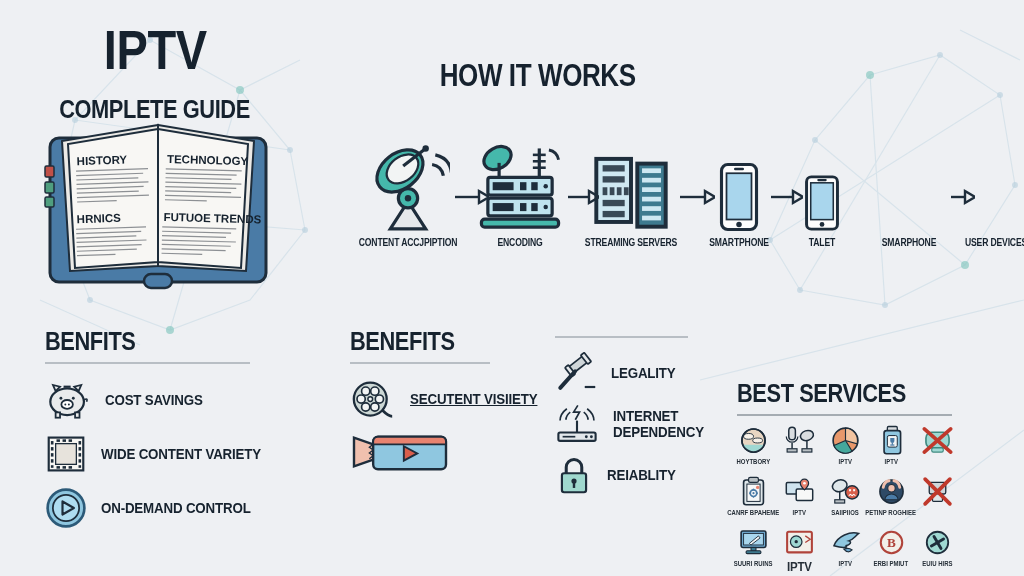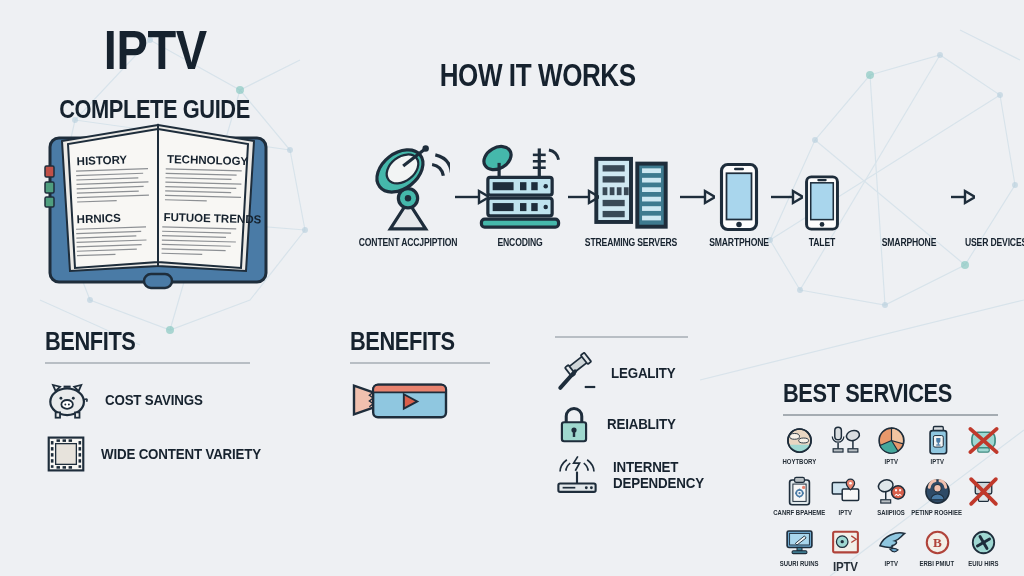--- a/index.html
+++ b/index.html
@@ -45,21 +45,21 @@
   #benefits-mid{position:absolute;left:350px;top:328px;width:160px;text-decoration:underline;}
   #benefits-mid .rule{width:140px;}
   #benefits-mid .info-item{height:51px;margin-top:1px;}
   #benefits-mid .items{margin-top:10px;}
 
   #risks{position:absolute;left:555px;top:328px;width:150px;}
   #risks .rule{width:133px;}
   #risks .info-item{height:50px;margin-top:1px;}
   #risks .items{margin-top:10px;}
 
-  #best-services{position:absolute;left:783px;top:380px;width:232px;}
+  #best-services{position:absolute;left:737px;top:380px;width:232px;}
   #best-services .rule{width:215px;background:#6a747c;}
   #services-grid{position:absolute;left:-7px;top:44px;display:grid;grid-template-columns:repeat(5,46px);}
   .svc-cell{height:51px;display:flex;flex-direction:column;align-items:center;justify-content:flex-start;}
   .svc-icon{width:33px;height:33px;}
   .svc-icon svg{width:100%;height:100%;display:block;}
   .svc-label{font-size:6.5px;font-weight:bold;white-space:nowrap;transform:scaleX(.92);margin-top:1px;color:#262f38;}
   .svc-label.big{font-size:12.5px;letter-spacing:-.3px;}
 </style>
 </head>
 <body>
@@ -343,27 +343,53 @@
             <rect x="13" y="5" width="4" height="3" fill="#1e2d3b"></rect>
             <rect x="20" y="5" width="4" height="3" fill="#1e2d3b"></rect>
             <rect x="27" y="5" width="4" height="3" fill="#1e2d3b"></rect>
             <rect x="13" y="36" width="4" height="3" fill="#1e2d3b"></rect>
             <rect x="20" y="36" width="4" height="3" fill="#1e2d3b"></rect>
             <rect x="27" y="36" width="4" height="3" fill="#1e2d3b"></rect>
           </svg>
         </span>
         <span class="item-label">WIDE CONTENT VARIETY</span>
       </div>
+      <div class="info-item">
+        <span class="item-icon">
+          <svg viewBox="0 0 48 48" width="42" height="42">
+            <circle cx="24" cy="24" r="21" fill="#8fc7e0" stroke="#2c5a78" stroke-width="3"></circle>
+            <circle cx="24" cy="24" r="15" fill="#aedcf0" stroke="#1e2d3b" stroke-width="2"></circle>
+            <polygon points="20,16.5 33,24 20,31.5" fill="none" stroke="#1e2d3b" stroke-width="2.5" stroke-linejoin="round"></polygon>
+          </svg>
+        </span>
+        <span class="item-label">ON-DEMAND CONTROL</span>
+      </div>
     </div>
 </div>
 
 <div id="benefits-mid" class="section">
   <div class="section-title"><span class="cond">BENEFITS</span></div>
   <div class="rule"></div>
   <div class="items">
+      <div class="info-item">
+        <span class="item-icon">
+          <svg viewBox="0 0 50 46" width="46" height="42">
+            <circle cx="22" cy="22" r="18" fill="#cdd8d5" stroke="#1e2d3b" stroke-width="2.5"></circle>
+            <circle cx="32" cy="22" r="4.5" fill="#f2f4f4" stroke="#1e2d3b" stroke-width="1.8"></circle>
+            <circle cx="27" cy="30.7" r="4.5" fill="#f2f4f4" stroke="#1e2d3b" stroke-width="1.8"></circle>
+            <circle cx="17" cy="30.7" r="4.5" fill="#f2f4f4" stroke="#1e2d3b" stroke-width="1.8"></circle>
+            <circle cx="12" cy="22" r="4.5" fill="#f2f4f4" stroke="#1e2d3b" stroke-width="1.8"></circle>
+            <circle cx="17" cy="13.3" r="4.5" fill="#f2f4f4" stroke="#1e2d3b" stroke-width="1.8"></circle>
+            <circle cx="27" cy="13.3" r="4.5" fill="#f2f4f4" stroke="#1e2d3b" stroke-width="1.8"></circle>
+            <circle cx="22" cy="22" r="2.6" fill="#f2f4f4" stroke="#1e2d3b" stroke-width="1.6"></circle>
+            <path d="M35 34 q7 7 11 7" fill="none" stroke="#1e2d3b" stroke-width="3"></path>
+          </svg>
+        </span>
+        <span class="item-label">SECUTENT VISIIETY</span>
+      </div>
       <div class="info-item">
         <span class="item-icon">
           <svg viewBox="0 0 104 48" width="100" height="46">
             <polygon points="24,16 4,9 4,39 24,32" fill="#f0c0ae" stroke="#1e2d3b" stroke-width="2.5"></polygon>
             <path d="M24 16 l-4 3 4 3 -4 3 4 3 -4 3" fill="none" stroke="#1e2d3b" stroke-width="1.4"></path>
             <rect x="24" y="8" width="76" height="34" rx="5" fill="#8fc7e0" stroke="#1e2d3b" stroke-width="2.5"></rect>
             <path d="M24 16 v-3 a5 5 0 0 1 5 -5 h66 a5 5 0 0 1 5 5 v3 Z" fill="#e8836f" stroke="#1e2d3b" stroke-width="2"></path>
             <polygon points="56,18 70,25.5 56,33" fill="#d95f4b" stroke="#1e2d3b" stroke-width="2"></polygon>
           </svg>
         </span>
@@ -380,49 +406,49 @@
             <g transform="rotate(-38 26 14)">
               <rect x="16" y="10" width="20" height="9" rx="1" fill="#cfd6d9" stroke="#1e2d3b" stroke-width="2"></rect>
               <rect x="12" y="8" width="5" height="13" rx="1" fill="#e6e9eb" stroke="#1e2d3b" stroke-width="2"></rect>
               <rect x="35" y="8" width="5" height="13" rx="1" fill="#e6e9eb" stroke="#1e2d3b" stroke-width="2"></rect>
             </g>
             <line x1="23" y1="22" x2="6" y2="41" stroke="#1e2d3b" stroke-width="4.5" stroke-linecap="round"></line>
             <line x1="34" y1="40" x2="46" y2="40" stroke="#1e2d3b" stroke-width="2.5"></line>
           </svg>
         </span>
         <span class="item-label">LEGALITY</span>
-      </div>
-      <div class="info-item">
-        <span class="item-icon">
-          <svg viewBox="0 0 44 48" width="38" height="42">
-            <path d="M13 22 v-7 a9 9 0 0 1 18 0 v7" fill="none" stroke="#1e2d3b" stroke-width="3.5"></path>
-            <rect x="8" y="22" width="28" height="22" rx="2.5" fill="#9fd8ce" stroke="#1e2d3b" stroke-width="2.5"></rect>
-            <circle cx="22" cy="31" r="3" fill="#1e2d3b"></circle>
-            <rect x="20.6" y="33" width="2.8" height="6" fill="#1e2d3b"></rect>
-          </svg>
-        </span>
-        <span class="item-label">REIABLITY</span>
       </div>
       <div class="info-item">
         <span class="item-icon">
           <svg viewBox="0 0 52 48" width="44" height="42">
             <polyline points="27,2 22,10 29,10 24,19" fill="none" stroke="#1e2d3b" stroke-width="2"></polyline>
             <path d="M18 10 q-5 4 -5 9" fill="none" stroke="#1e2d3b" stroke-width="2"></path>
             <path d="M14 6 q-8 6 -8 14" fill="none" stroke="#1e2d3b" stroke-width="2"></path>
             <path d="M34 10 q5 4 5 9" fill="none" stroke="#1e2d3b" stroke-width="2"></path>
             <path d="M38 6 q8 6 8 14" fill="none" stroke="#1e2d3b" stroke-width="2"></path>
             <line x1="26" y1="20" x2="26" y2="34" stroke="#1e2d3b" stroke-width="2.5"></line>
             <rect x="4" y="34" width="44" height="10" rx="2" fill="#e3e8eb" stroke="#1e2d3b" stroke-width="2.5"></rect>
             <line x1="9" y1="39" x2="24" y2="39" stroke="#1e2d3b" stroke-width="2"></line>
             <circle cx="37" cy="39" r="1.7" fill="#1e2d3b"></circle>
             <circle cx="43" cy="39" r="1.7" fill="#1e2d3b"></circle>
           </svg>
         </span>
         <span class="item-label wrap">INTERNET DEPENDENCY</span>
       </div>
+      <div class="info-item">
+        <span class="item-icon">
+          <svg viewBox="0 0 44 48" width="38" height="42">
+            <path d="M13 22 v-7 a9 9 0 0 1 18 0 v7" fill="none" stroke="#1e2d3b" stroke-width="3.5"></path>
+            <rect x="8" y="22" width="28" height="22" rx="2.5" fill="#9fd8ce" stroke="#1e2d3b" stroke-width="2.5"></rect>
+            <circle cx="22" cy="31" r="3" fill="#1e2d3b"></circle>
+            <rect x="20.6" y="33" width="2.8" height="6" fill="#1e2d3b"></rect>
+          </svg>
+        </span>
+        <span class="item-label">REIABLITY</span>
+      </div>
     </div>
 </div>
 
 <div id="best-services" class="section">
   <div class="section-title"><span class="cond">BEST SERVICES</span></div>
   <div class="rule"></div>
   <div id="services-grid">
       <div class="svc-cell">
         <span class="svc-icon">
           <svg viewBox="0 0 40 40">

